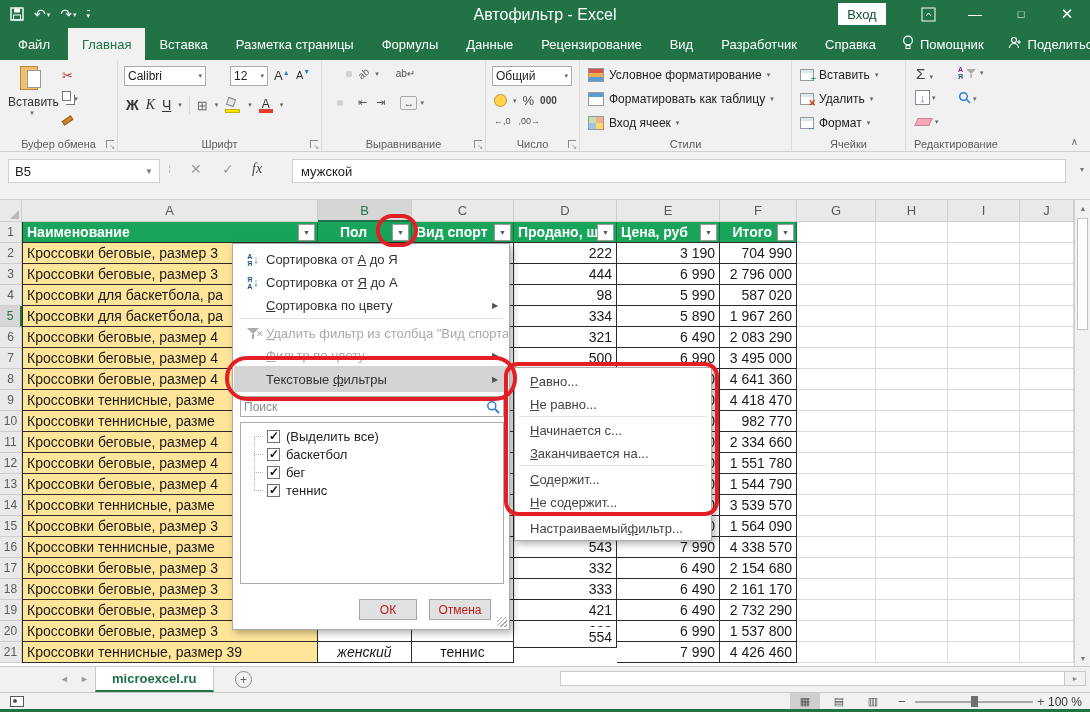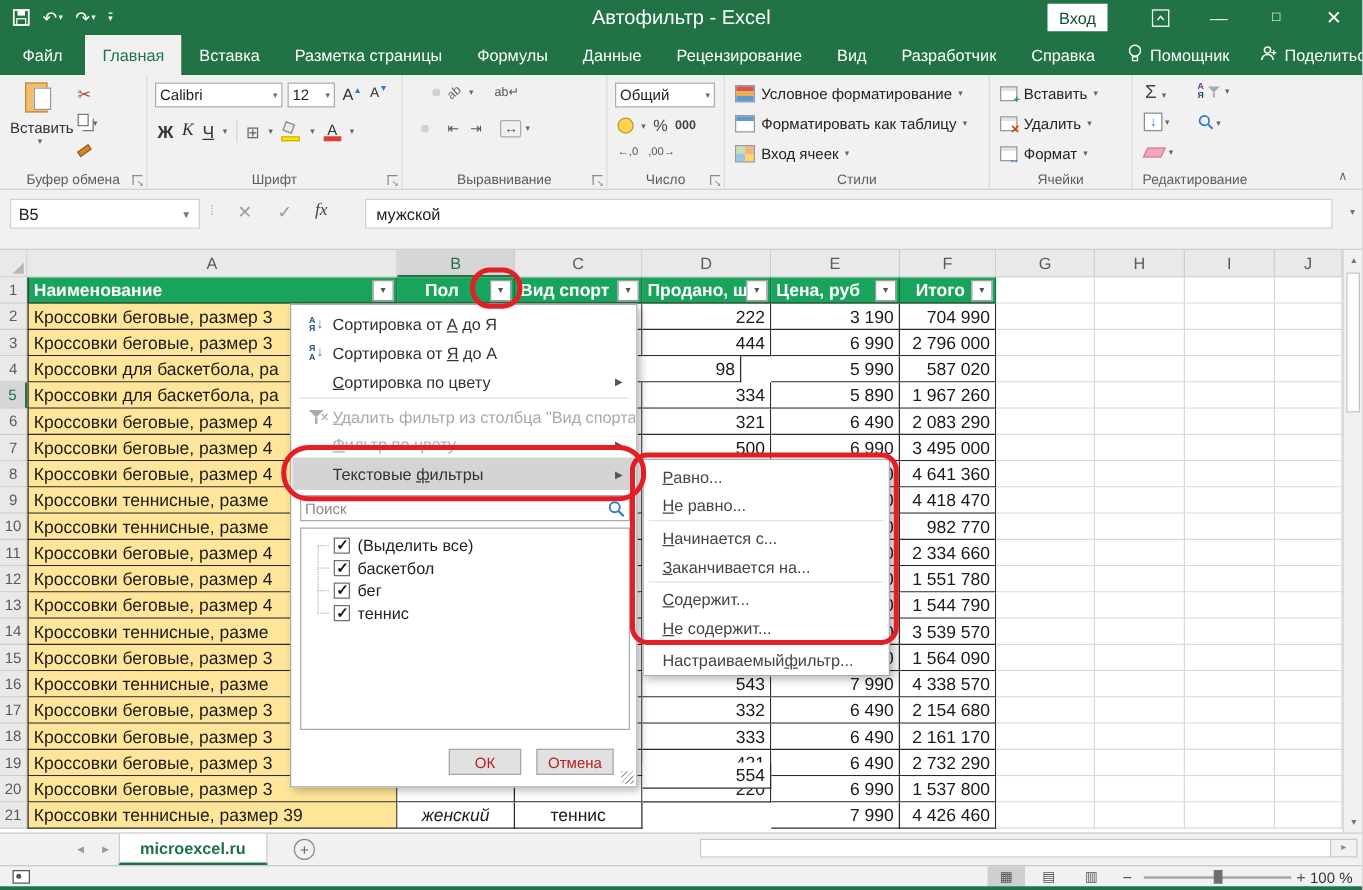--- a/index.html
+++ b/index.html
@@ -241,21 +241,21 @@
         <span class="dd7">▾</span>
       </div>
       <div class="rabs" style="left:62px;top:52px">
         <span style="display:inline-block;width:11px;height:5px;background:#d0872c;border:1px solid #9a5f16;transform:rotate(-35deg)"></span>
       </div>
       <div class="glabel">Буфер обмена</div>
       <div class="launch"></div>
     </div>
 
     <div class="rgroup" style="width:204px">
-      <div class="rabs combo" style="left:6px;top:6px;width:102px">
+      <div class="rabs combo" style="left:6px;top:6px;width:82px">
           <span>Calibri</span>
           <span class="dd">▾</span>
         </div>
       <div class="rabs combo" style="left:112px;top:6px;width:38px">
           <span>12</span>
           <span class="dd">▾</span>
         </div>
       <div class="rabs" style="left:156px;top:8px;font-size:13px"><span>А</span><sup style="color:#2b7cd3;font-size:7px">▲</sup></div>
       <div class="rabs" style="left:178px;top:8px;font-size:11px"><span>А</span><sup style="color:#2b7cd3;font-size:7px">▼</sup></div>
       <div class="rabs rbtnrow" style="left:8px;top:36px">
@@ -457,21 +457,21 @@
       <div class="cell tbl cr" style="left: 617px; width: 103px; top: 264px;">6 990</div>
       <div class="cell tbl cr" style="left: 720px; width: 77px; top: 264px;">2 796 000</div>
       <div class="ecell" style="left: 797px; width: 79px; top: 264px;"></div>
       <div class="ecell" style="left: 876px; width: 72px; top: 264px;"></div>
       <div class="ecell" style="left: 948px; width: 72px; top: 264px;"></div>
       <div class="ecell" style="left: 1020px; width: 54px; top: 264px;"></div>
       <div class="rnum" style="top: 285px;">4</div>
       <div class="cell tbl ycell ca lb" style="left: 22px; width: 296px; top: 285px;">Кроссовки для баскетбола, ра</div>
       <div class="cell tbl cc" style="left: 318px; width: 94px; top: 285px;"></div>
       <div class="cell tbl cc" style="left: 412px; width: 102px; top: 285px;"></div>
-      <div class="cell tbl cr" style="left: 490px; width: 103px; top: 285px;">98</div>
+      <div class="cell tbl cr" style="left: 514px; width: 103px; top: 285px;">98</div>
       <div class="cell tbl cr" style="left: 617px; width: 103px; top: 285px;">5 990</div>
       <div class="cell tbl cr" style="left: 720px; width: 77px; top: 285px;">587 020</div>
       <div class="ecell" style="left: 797px; width: 79px; top: 285px;"></div>
       <div class="ecell" style="left: 876px; width: 72px; top: 285px;"></div>
       <div class="ecell" style="left: 948px; width: 72px; top: 285px;"></div>
       <div class="ecell" style="left: 1020px; width: 54px; top: 285px;"></div>
       <div class="rnum selrow" style="top: 306px;">5</div>
       <div class="cell tbl ycell ca lb" style="left: 22px; width: 296px; top: 306px;">Кроссовки для баскетбола, ра</div>
       <div class="cell tbl cc" style="left: 318px; width: 94px; top: 306px;"></div>
       <div class="cell tbl cc" style="left: 412px; width: 102px; top: 306px;"></div>
@@ -644,21 +644,21 @@
       <div class="cell tbl cr" style="left: 617px; width: 103px; top: 621px;">6 990</div>
       <div class="cell tbl cr" style="left: 720px; width: 77px; top: 621px;">1 537 800</div>
       <div class="ecell" style="left: 797px; width: 79px; top: 621px;"></div>
       <div class="ecell" style="left: 876px; width: 72px; top: 621px;"></div>
       <div class="ecell" style="left: 948px; width: 72px; top: 621px;"></div>
       <div class="ecell" style="left: 1020px; width: 54px; top: 621px;"></div>
       <div class="rnum" style="top: 642px;">21</div>
       <div class="cell tbl ycell ca lb" style="left: 22px; width: 296px; top: 642px;">Кроссовки теннисные, размер 39</div>
       <div class="cell tbl cc" style="left: 318px; width: 94px; top: 642px; font-style: italic;">женский</div>
       <div class="cell tbl cc" style="left: 412px; width: 102px; top: 642px;">теннис</div>
-      <div class="cell tbl cr" style="left: 514px; width: 103px; top: 610px;">554</div>
+      <div class="cell tbl cr" style="left: 514px; width: 103px; top: 627px;">554</div>
       <div class="cell tbl cr" style="left: 617px; width: 103px; top: 642px;">7 990</div>
       <div class="cell tbl cr" style="left: 720px; width: 77px; top: 642px;">4 426 460</div>
       <div class="ecell" style="left: 797px; width: 79px; top: 642px;"></div>
       <div class="ecell" style="left: 876px; width: 72px; top: 642px;"></div>
       <div class="ecell" style="left: 948px; width: 72px; top: 642px;"></div>
       <div class="ecell" style="left: 1020px; width: 54px; top: 642px;"></div>
     </div>
 
   <div class="vs">
     <span class="vsbtn" style="top:0">▲</span>

